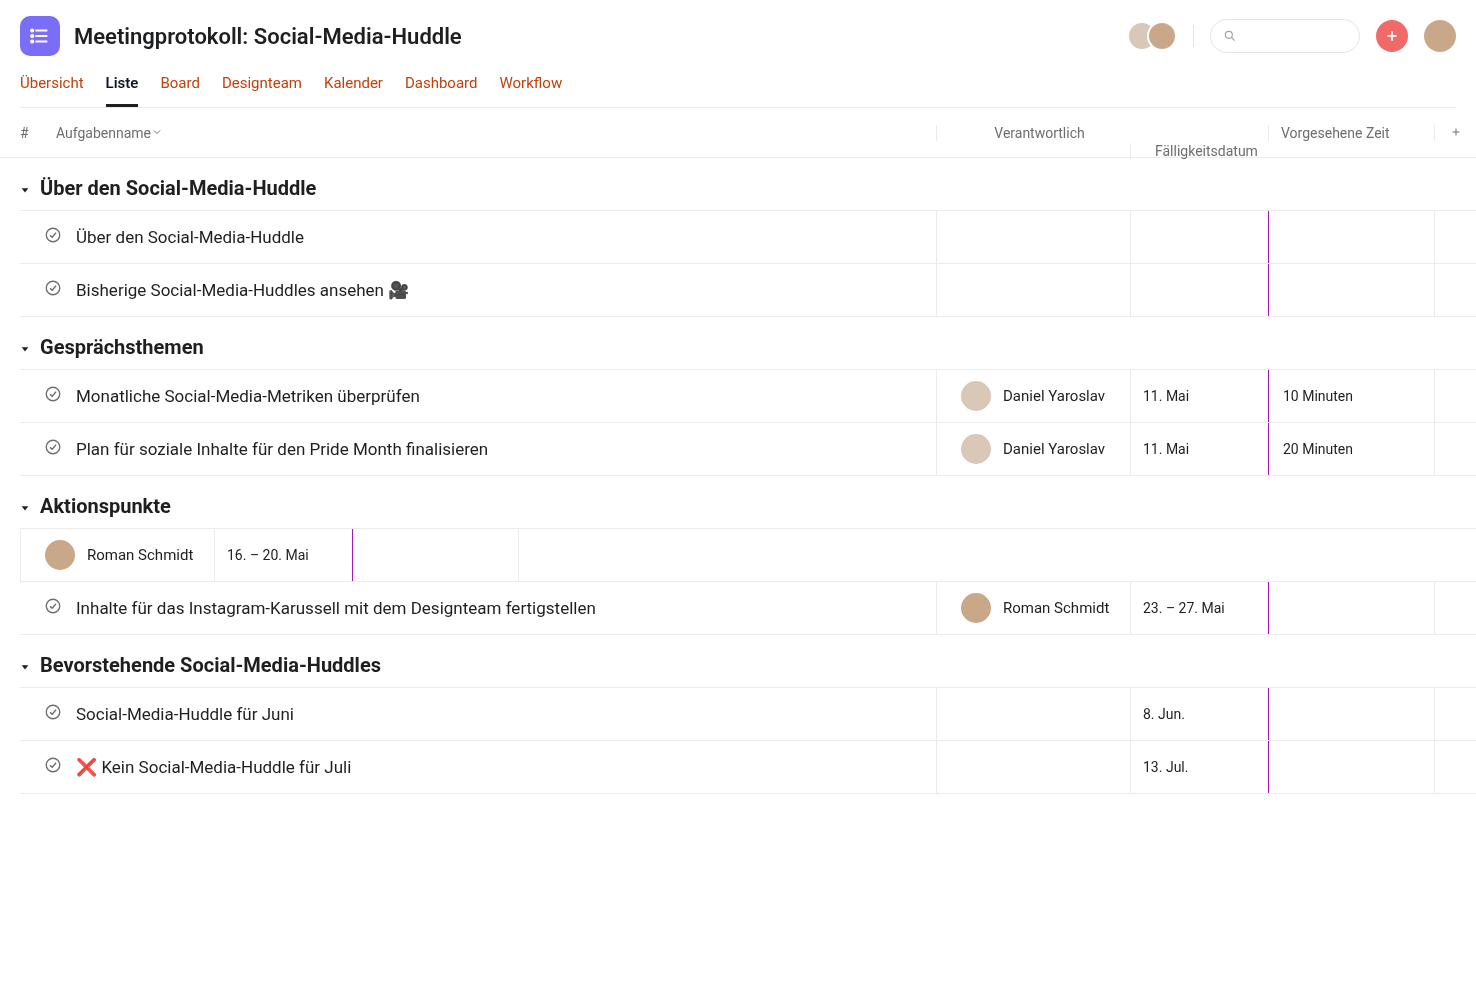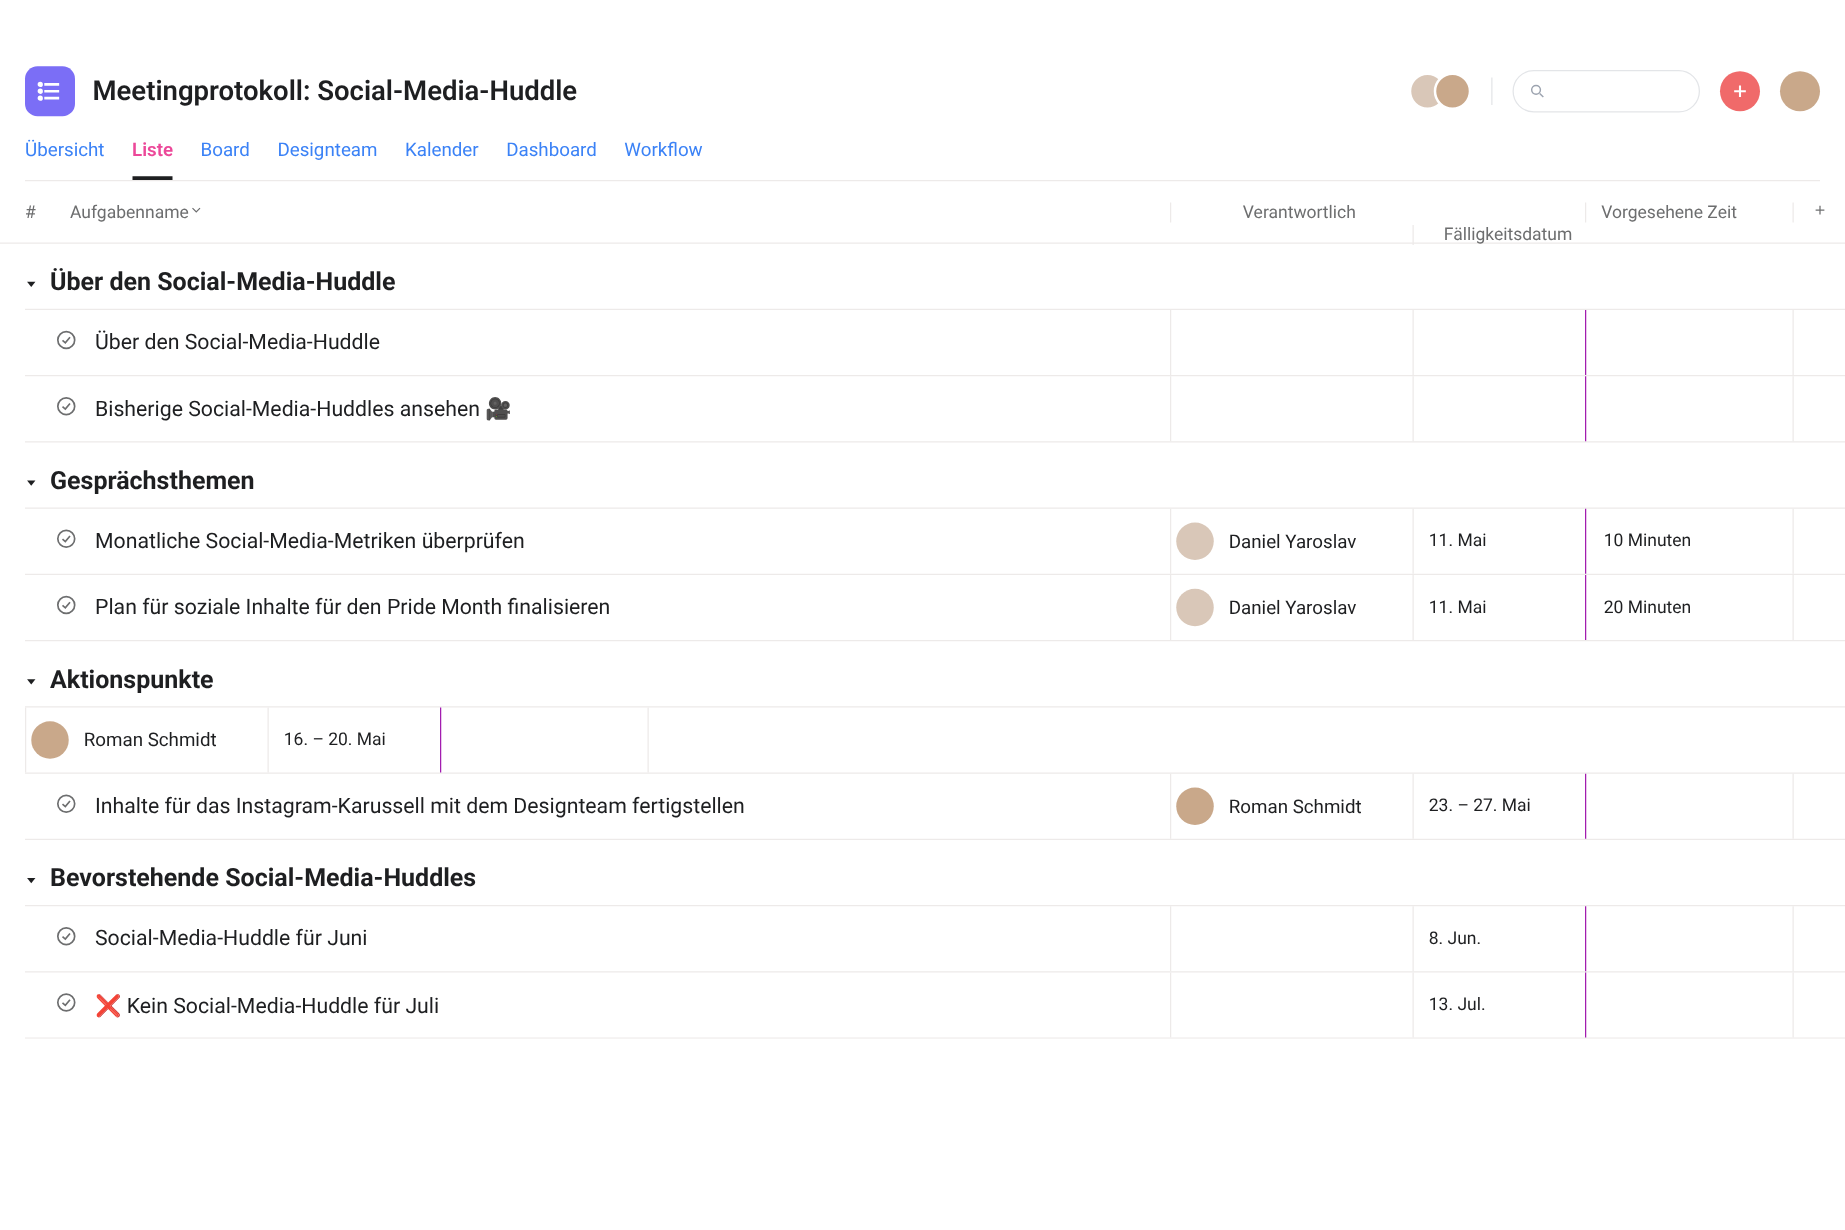--- a/index.html
+++ b/index.html
@@ -3,21 +3,21 @@
 <meta charset="utf-8">
 <style>
 * { box-sizing: border-box; margin: 0; padding: 0; }
 body {
   font-family: -apple-system, BlinkMacSystemFont, "Segoe UI", Roboto, Helvetica, Arial, sans-serif;
   background: #ffffff;
   color: #1e1f21;
   width: 1476px;
 }
 .header { padding: 16px 20px 0 20px; }
-.title-row { display: flex; align-items: center; justify-content: space-between; margin-top: 37px; }
+.title-row { display: flex; align-items: center; justify-content: space-between; }
 .title-left { display: flex; align-items: center; gap: 14px; }
 .project-icon {
   width: 40px; height: 40px; border-radius: 10px;
   background: #7b6ef6; display: flex; align-items: center; justify-content: center;
 }
 .project-icon svg { width: 22px; height: 22px; }
 .page-title { font-size: 22px; font-weight: 600; }
 .title-right { display: flex; align-items: center; gap: 16px; }
 .avatar-stack { display: flex; align-items: center; }
 .avatar-stack .avatar { margin-left: -10px; border: 2px solid #fff; }
@@ -31,22 +31,22 @@
   width: 150px; height: 34px; border: 1px solid #e3e5e8; border-radius: 17px;
   display: flex; align-items: center; padding: 0 12px; color: #9ca3af;
 }
 .search-box svg { width: 14px; height: 14px; }
 .add-btn {
   width: 32px; height: 32px; border-radius: 50%; background: #f06a6a;
   display: flex; align-items: center; justify-content: center; color: #fff;
   font-size: 20px; cursor: pointer;
 }
 .tabs { display: flex; gap: 22px; margin-top: 18px; padding: 0 0 0 0; border-bottom: 1px solid #edeae9; }
-.tab { padding: 0 0 12px 0; font-size: 15px; color: #3b82f6; cursor: pointer; }
-.tab.active { color: #ec4899; font-weight: 600; border-bottom: 3px solid #1e1f21; }
+.tab { padding: 0 0 12px 0; font-size: 15px; color: #c2410c; cursor: pointer; }
+.tab.active { color: #0f172a; font-weight: 600; border-bottom: 3px solid #1e1f21; }
 .col-headers {
   display: flex; align-items: center; height: 50px;
   border-bottom: 1px solid #edeae9; color: #6d6e6f; font-size: 14px;
   padding-left: 20px;
 }
 .col-num { width: 20px; }
 .col-task { flex: 1; padding-left: 16px; display: flex; align-items: center; padding-right: 12px; }
 .col-assignee { width: 194px; padding-left: 12px; border-left: 1px solid #edeae9; text-align: center; }
 .col-due { width: 138px; padding-left: 24px; border-left: 1px solid #edeae9; margin-top: 36px; }
 .col-time { width: 166px; padding-left: 12px; border-left: 1px solid #edeae9; }
@@ -63,21 +63,21 @@
 .row {
   display: flex; align-items: center; height: 53px;
   border-bottom: 1px solid #edeae9;
 }
 .row .cell-task {
   flex: 1; display: flex; align-items: center; gap: 14px;
   padding-left: 24px; font-size: 17px; color: #1e1f21;
 }
 .row .cell-task .check svg { width: 18px; height: 18px; color: #6d6e6f; }
 .row .cell-assignee {
-  width: 194px; padding-left: 4px; border-left: 1px solid #edeae9;
+  width: 194px; padding-left: 24px; border-left: 1px solid #edeae9;
   display: flex; align-items: center; gap: 12px; font-size: 15px; color: #1e1f21;
   height: 100%;
 }
 .row .cell-assignee .avatar { width: 30px; height: 30px; }
 .row .cell-due { width: 138px; padding-left: 12px; border-left: 1px solid #edeae9; font-size: 14px; height: 100%; display: flex; align-items: center; }
 .row .cell-time { width: 166px; padding-left: 14px; border-left: 1px solid #a21caf; font-size: 14px; height: 100%; display: flex; align-items: center; }
 .row .cell-extra { width: 42px; border-left: 1px solid #edeae9; height: 100%; }
 </style>
 </head>
 <body>

